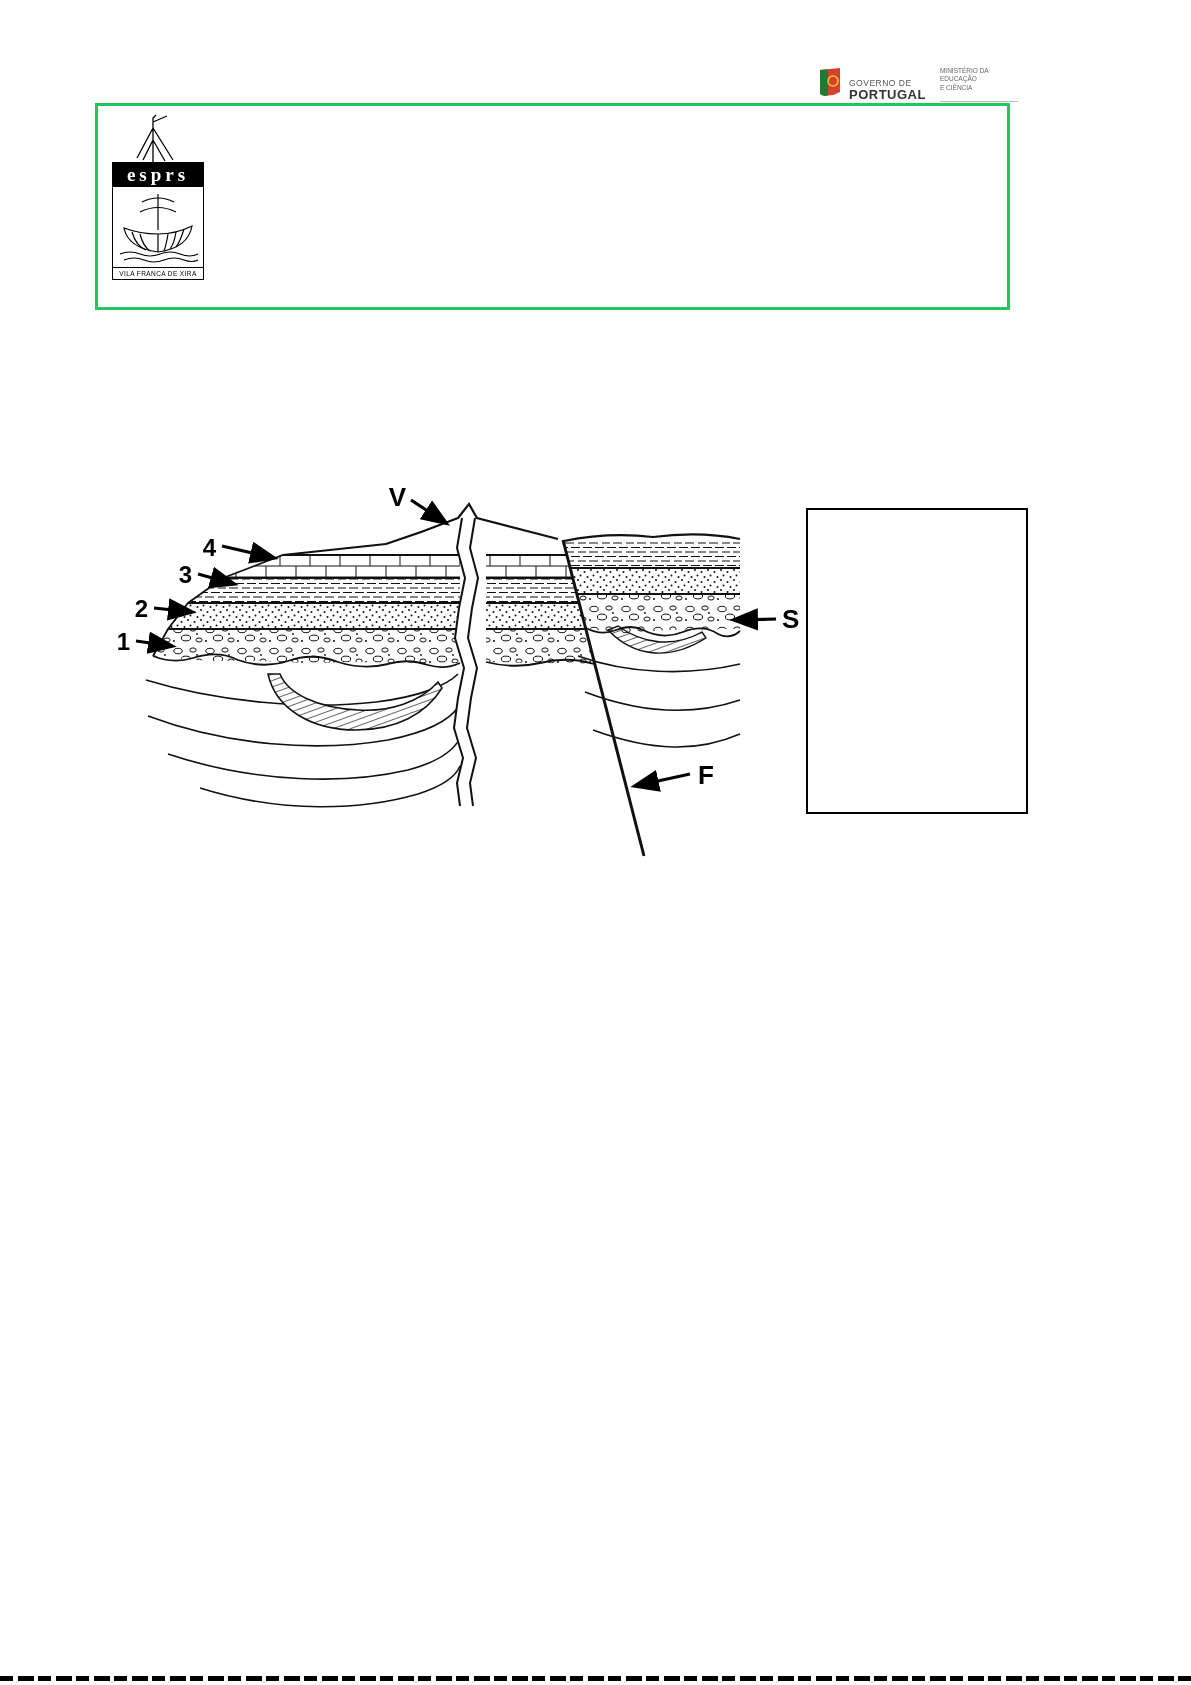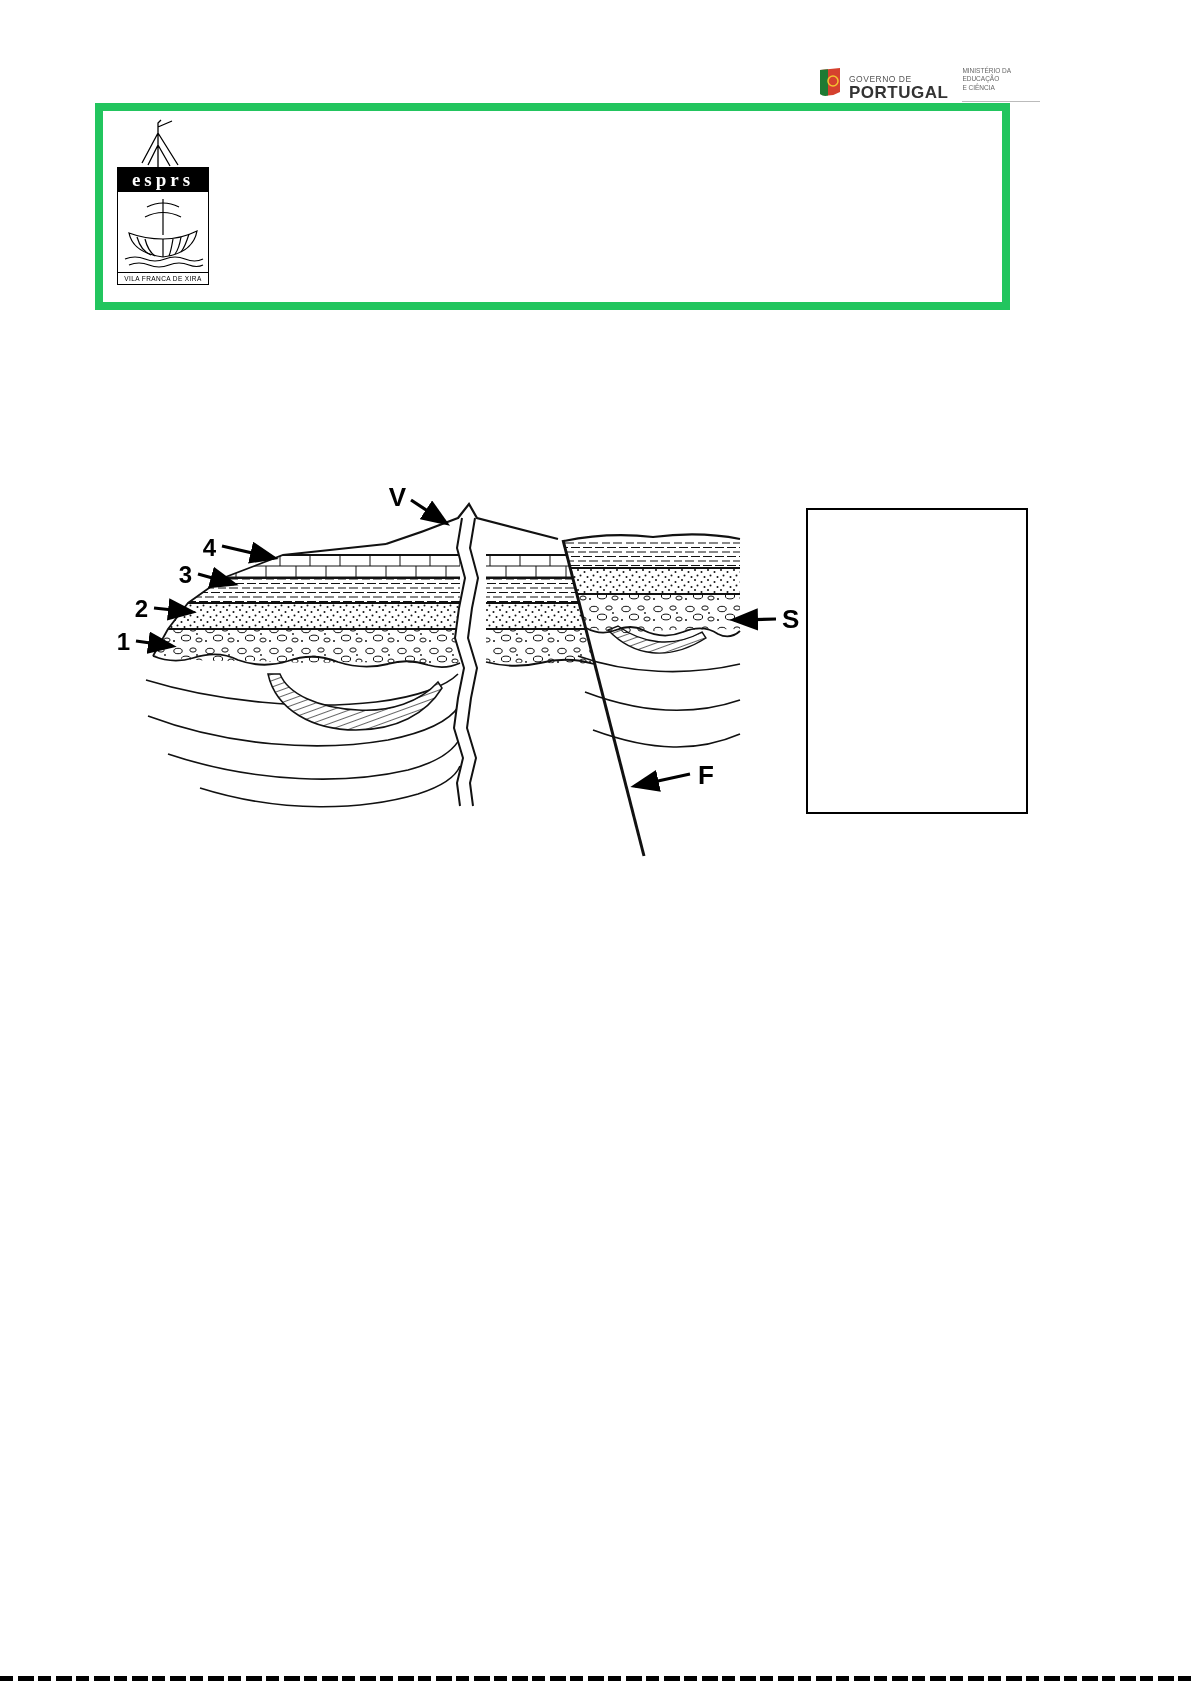--- a/index.html
+++ b/index.html
@@ -13,31 +13,31 @@
   .abs{position:absolute;}
 
   
   .gov{
     left:818px;top:56px;width:196px;height:46px;
     display:flex;align-items:flex-end;gap:7px;
   }
   .gov .emblem{flex:0 0 auto;margin-top:3px;}
   .gov .brand{display:flex;flex-direction:column;line-height:1.05;margin-top:4px;}
   .gov .brand .l1{font-size:8.5px;color:#555;letter-spacing:.5px;}
-  .gov .brand .l2{font-size:17px;font-weight:bold;color:#333;letter-spacing:.5px;}
+  .gov .brand .l2{font-size:13px;font-weight:bold;color:#333;letter-spacing:.5px;}
   .gov .divider{width:1px;height:30px;background:#999;margin-top:4px;}
   .gov .ministry{
     font-size:6.5px;color:#666;line-height:1.35;margin-top:6px;
     border-bottom:1px solid #bbb;padding-bottom:8px;min-width:78px;
   }
 
   
   .school-box{
     left:95px;top:103px;width:915px;height:207px;
-    border:8px solid #22c55e;background:#fff;box-sizing:border-box;
+    border:3px solid #22c55e;background:#fff;box-sizing:border-box;
   }
   .school-logo{left:14px;top:8px;width:92px;}
   .school-logo .mast{display:block;margin:0 auto;}
   .school-logo .acronym{
     background:#000;color:#fff;text-align:center;
     font-weight:bold;font-size:19px;letter-spacing:4px;
     height:25px;line-height:25px;
     font-family:"Liberation Serif", serif;
   }
   .school-logo .shipbox{

